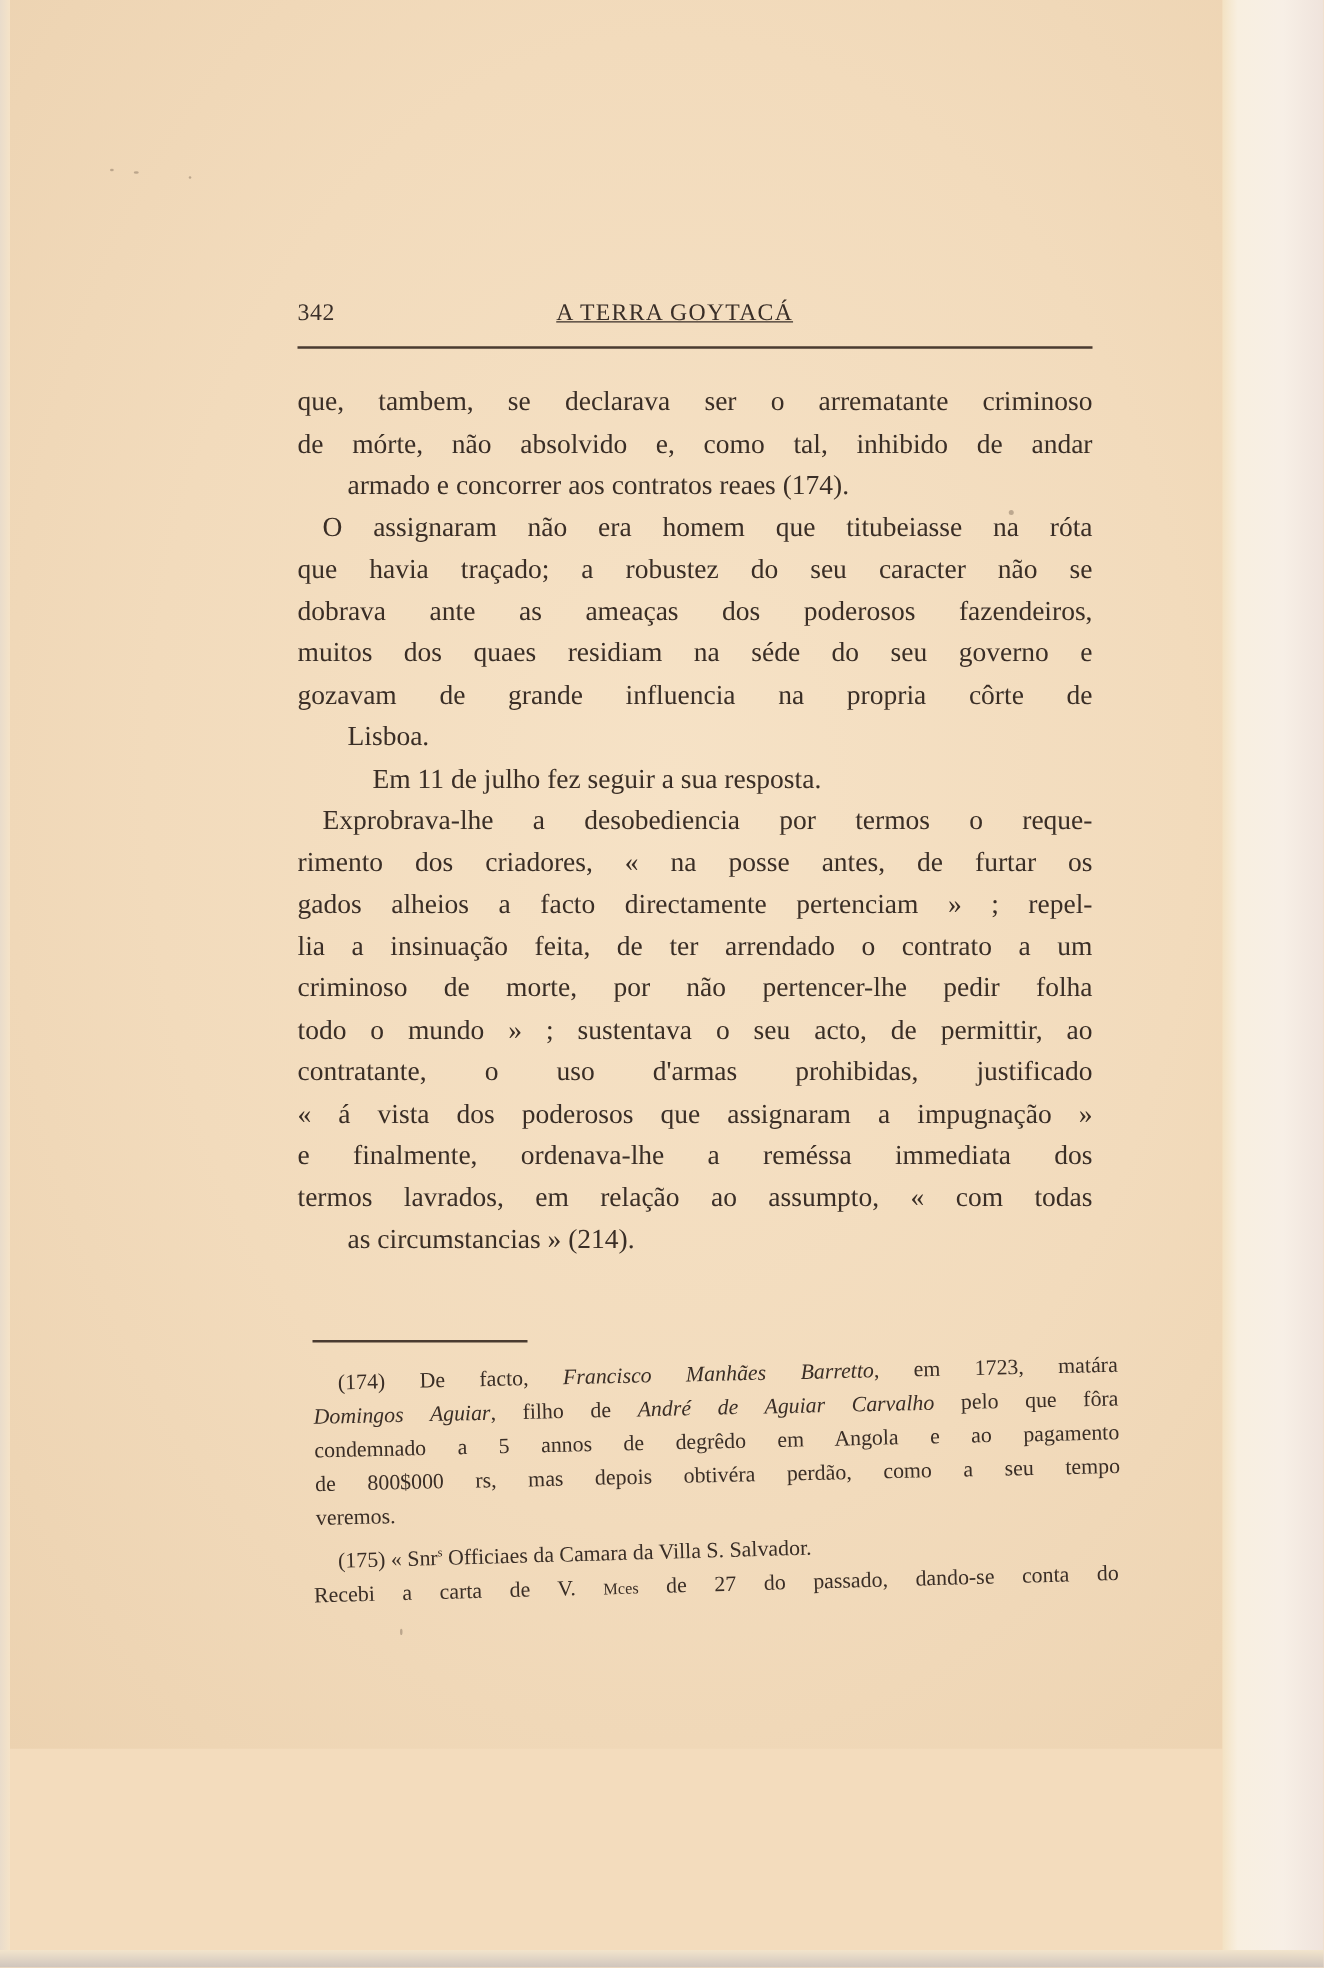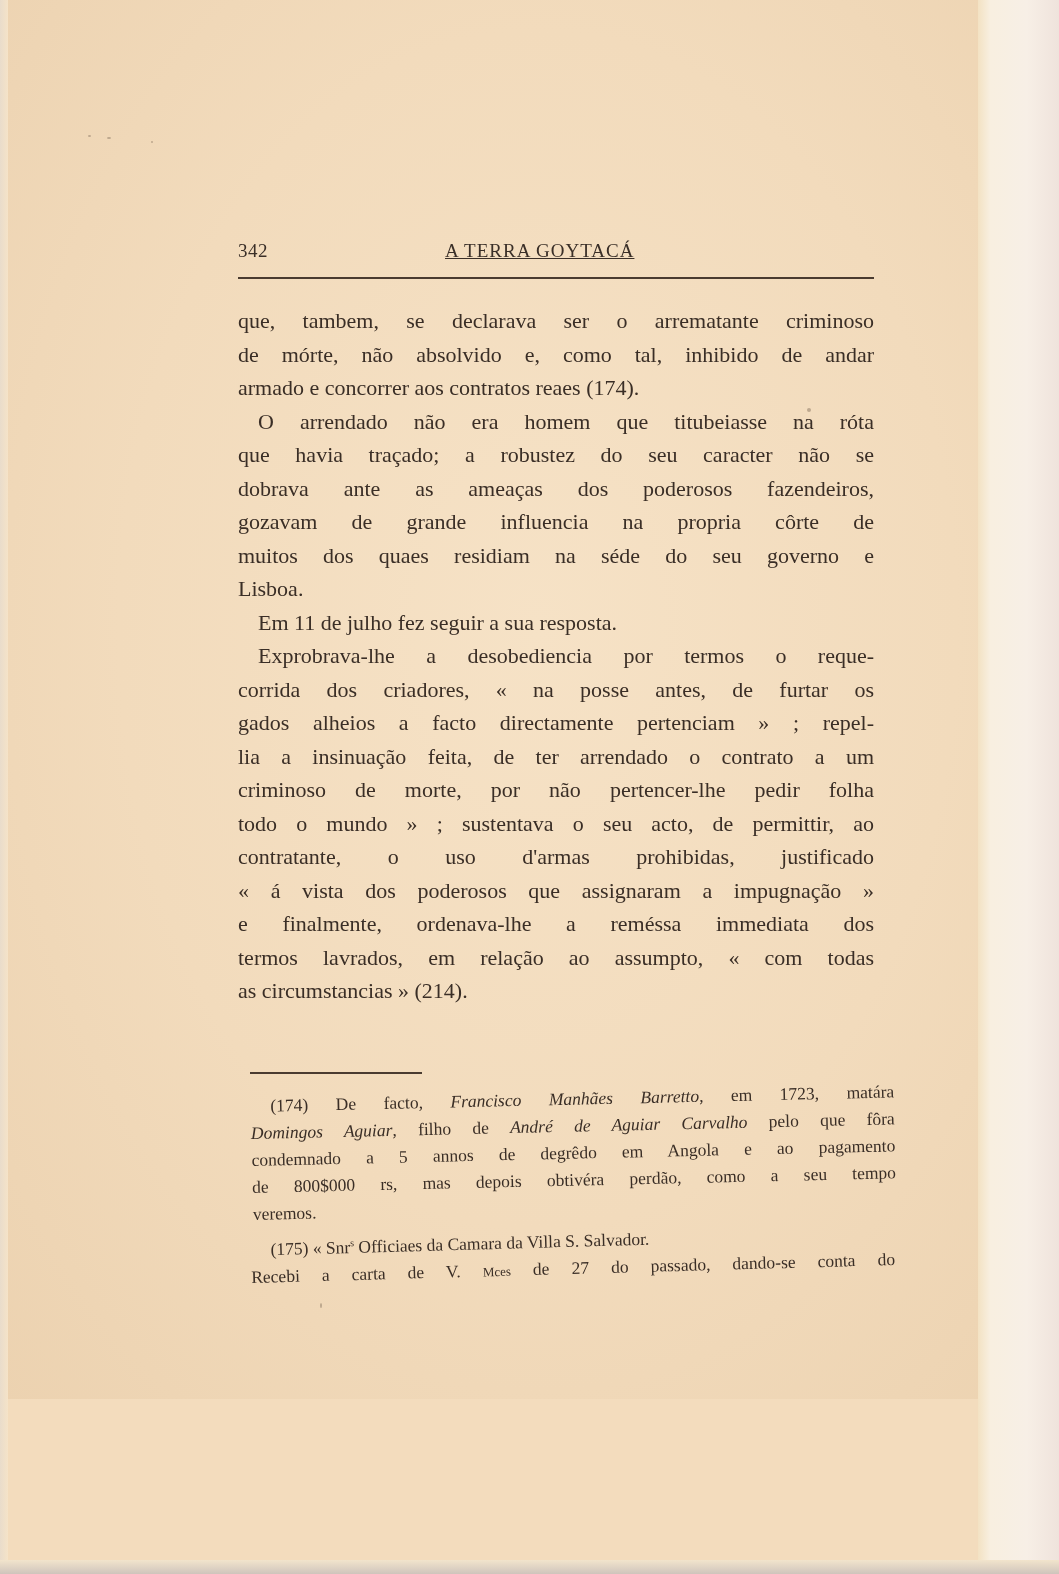--- a/index.html
+++ b/index.html
@@ -90,20 +90,21 @@
     .body-text p {
       margin: 0;
     }
     .body-text .line {
       display: block;
       text-align-last: justify;
       white-space: nowrap;
     }
     .body-text .line.last {
       text-align-last: left;
+      margin-left: 40px;
     }
     .footnote-rule {
       position: absolute;
       left: 250px;
       top: 1072px;
       width: 172px;
       height: 1.5px;
       background: #4a3b30;
     }
     .footnotes {
@@ -164,33 +165,33 @@
   </div>
   <div class="head-rule"></div>
 
   <div class="body-text">
     <p>
       <span class="line">que, tambem, se declarava ser o arrematante criminoso</span>
       <span class="line">de mórte, não absolvido e, como tal, inhibido de andar</span>
       <span class="line last">armado e concorrer aos contratos reaes (174).</span>
     </p>
     <p>
-      <span class="line" style="padding-left:20px">O arrendado não era homem que titubeiasse na róta</span>
+      <span class="line" style="padding-left:20px">O assignaram não era homem que titubeiasse na róta</span>
       <span class="line">que havia traçado; a robustez do seu caracter não se</span>
       <span class="line">dobrava ante as ameaças dos poderosos fazendeiros,</span>
+      <span class="line">muitos dos quaes residiam na séde do seu governo e</span>
       <span class="line">gozavam de grande influencia na propria côrte de</span>
-      <span class="line">muitos dos quaes residiam na séde do seu governo e</span>
       <span class="line last">Lisboa.</span>
     </p>
     <p>
       <span class="line last" style="padding-left:20px">Em 11 de julho fez seguir a sua resposta.</span>
     </p>
     <p>
       <span class="line" style="padding-left:20px">Exprobrava-lhe a desobediencia por termos o reque-</span>
-      <span class="line">corrida dos criadores, « na posse antes, de furtar os</span>
+      <span class="line">rimento dos criadores, « na posse antes, de furtar os</span>
       <span class="line">gados alheios a facto directamente pertenciam » ; repel-</span>
       <span class="line">lia a insinuação feita, de ter arrendado o contrato a um</span>
       <span class="line">criminoso de morte, por não pertencer-lhe pedir folha</span>
       <span class="line">todo o mundo » ; sustentava o seu acto, de permittir, ao</span>
       <span class="line">contratante, o uso d'armas prohibidas, justificado</span>
       <span class="line">« á vista dos poderosos que assignaram a impugnação »</span>
       <span class="line">e finalmente, ordenava-lhe a reméssa immediata dos</span>
       <span class="line">termos lavrados, em relação ao assumpto, « com todas</span>
       <span class="line last">as circumstancias » (214).</span>
     </p>

